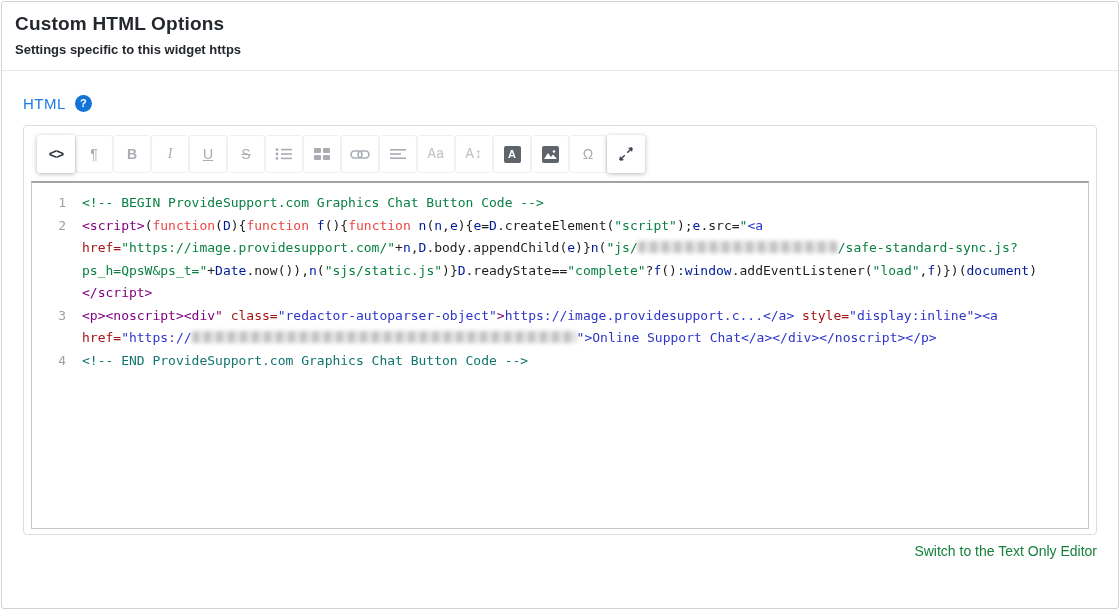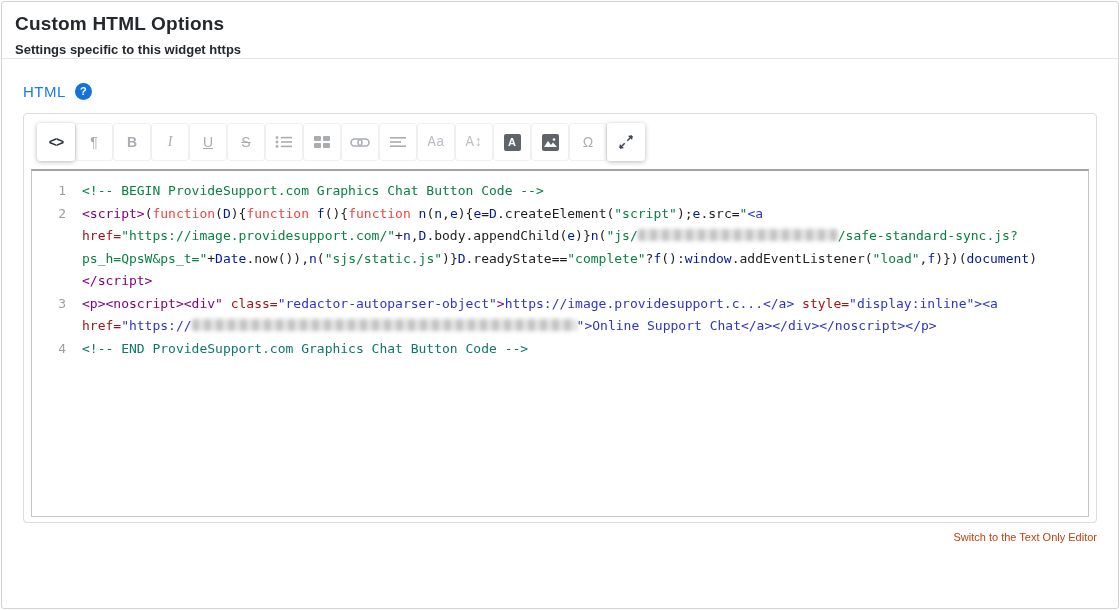--- a/index.html
+++ b/index.html
@@ -1,20 +1,20 @@
 <!DOCTYPE html>
 <html><head>
 <meta charset="utf-8">
 <style>
   html,body{margin:0;padding:0;background:#fff;}
   body{width:1120px;height:610px;font-family:"Liberation Sans",sans-serif;-webkit-font-smoothing:antialiased;}
   .page{box-sizing:border-box;width:1118px;height:608px;margin:1px;border:1px solid #d2d2d2;border-radius:3px;background:#fff;overflow:hidden;}
 
   
-  .header{padding:11px 14px 1px 13px;border-bottom:1px solid #e6e6e6;}
+  .header{padding:11px 14px 13px 13px;border-bottom:1px solid #e6e6e6;}
   .title{font-size:19px;font-weight:800;color:#24282c;letter-spacing:.2px;}
   .subtitle{margin-top:7px;font-size:13px;font-weight:700;color:#24282c;}
 
   
   .panel{padding:0 21px;}
   .field-label-row{margin-top:24px;display:flex;align-items:center;gap:9px;}
   .field-label{color:#1a7ce8;font-size:15px;font-weight:500;letter-spacing:.5px;}
   .help-icon{width:17px;height:17px;border-radius:50%;background:#1373d6;color:#fff;font-size:11px;font-weight:700;display:flex;align-items:center;justify-content:center;cursor:pointer;line-height:1;}
 
   
@@ -41,21 +41,21 @@
   .tok-tag{color:#800080;text-align:right;}
   .tok-keyword{color:#ef4444;}
   .tok-ident{color:#001a99;}
   .tok-plain{color:#1e1e1e;}
   .tok-string{color:#0a8043;}
   .tok-attr{color:#a31515;text-align:center;}
   .tok-indigo{color:#2d35c8;}
 
   
   .footer{display:flex;justify-content:flex-end;margin-top:8px;}
-  .footer-link{color:#c2410c;font-size:11px;cursor:pointer;}
+  .footer-link{color:#15803d;font-size:14px;cursor:pointer;}
 </style>
 </head>
 <body>
 
 <div class="page">
   <div class="header">
     <div class="title">Custom HTML Options</div>
     <div class="subtitle">Settings specific to this widget https</div>
   </div>
 

